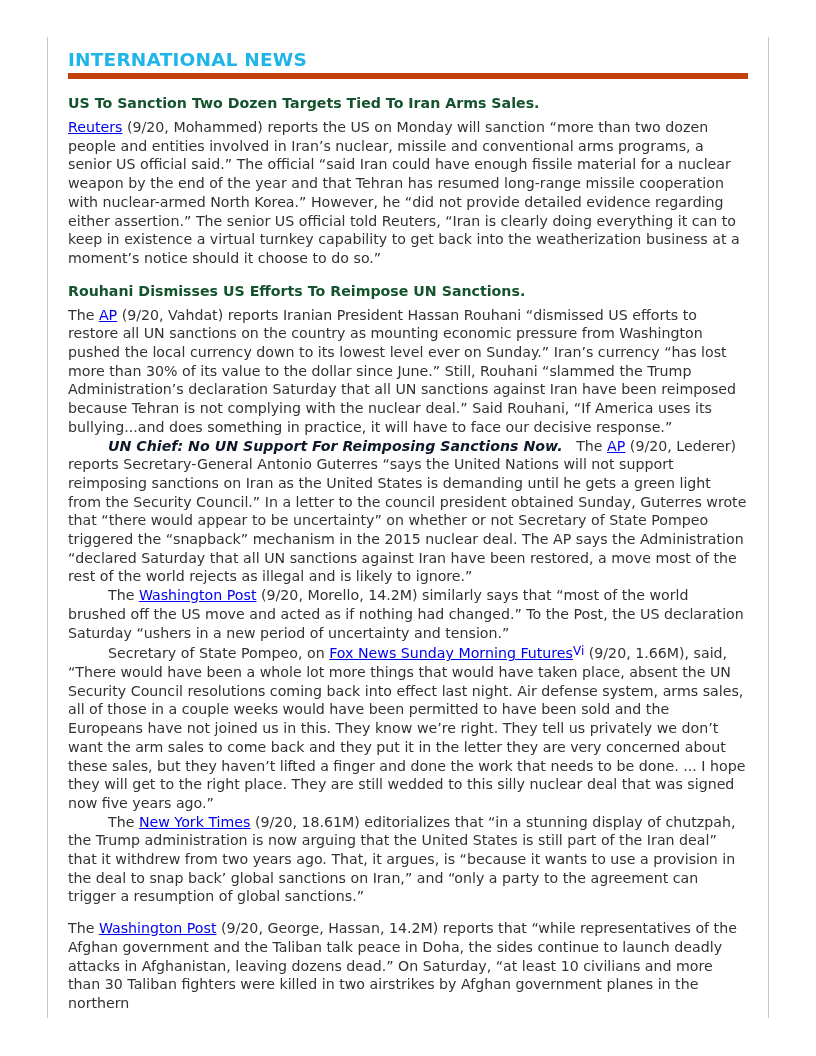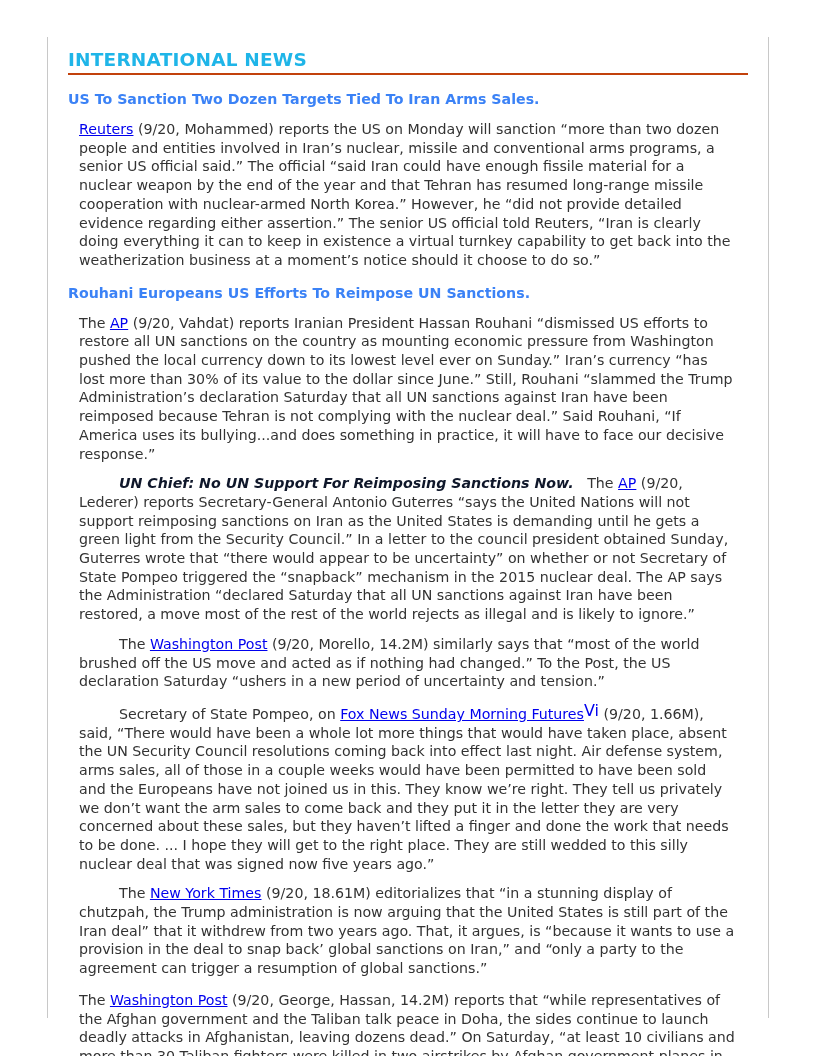--- a/index.html
+++ b/index.html
@@ -2,44 +2,44 @@
 <html><head>
 <meta charset="utf-8">
 <style>
   html, body { margin:0; padding:0; background:#ffffff; }
   body { width:816px; height:1056px; position:relative; overflow:hidden;
          font-family:"DejaVu Sans", sans-serif; color:#333333; }
   .page-frame { position:absolute; left:47px; top:37px; width:720px; height:981px;
                 border-left:1px solid #c8c8c8; border-right:1px solid #c8c8c8; }
   .content { position:absolute; left:68px; top:48px; width:680px; }
   .section-title { font-size:18.5px; font-weight:bold; color:#1fb5e8; letter-spacing:0.2px;
-                   padding-bottom:1px; border-bottom:2px solid #c2410c; margin:0 0 14px 0; line-height:24px; }
-  .headline { font-size:14.2px; font-weight:bold; color:#3b82f6; margin:0 0 5px 0; line-height:20px; }
-  p { font-size:14.2px; line-height:18.7px; margin:11px; }
+                   padding-bottom:1px; border-bottom:6px solid #c2410c; margin:0 0 14px 0; line-height:24px; }
+  .headline { font-size:14.2px; font-weight:bold; color:#14532d; margin:0 0 5px 0; line-height:20px; }
+  p { font-size:14.2px; line-height:18.7px; margin:0; }
   .story { margin-bottom:13px; }
   .indent { text-indent:40px; }
   a { color:#0000ee; text-decoration:underline; }
   .subhead { font-style:italic; font-weight:bold; color:#0f172a; }
-  sup.vi { font-size:16px; color:#0000ee; vertical-align:3px; }
+  sup.vi { font-size:12px; color:#0000ee; vertical-align:3px; }
 </style>
 </head>
 <body>
 
 <div class="page-frame"></div>
 
 <div class="content">
   <h2 class="section-title">INTERNATIONAL NEWS</h2>
 
   <div class="story">
     <div class="headline">US To Sanction Two Dozen Targets Tied To Iran Arms Sales.</div>
     <p><a href="#">Reuters</a><span> (9/20, Mohammed) reports the US on Monday will sanction “more than two dozen people and entities involved in Iran’s nuclear, missile and conventional arms programs, a senior US official said.” The official “said Iran could have enough fissile material for a nuclear weapon by the end of the year and that Tehran has resumed long-range missile cooperation with nuclear-armed North Korea.” However, he “did not provide detailed evidence regarding either assertion.” The senior US official told Reuters, “Iran is clearly doing everything it can to keep in existence a virtual turnkey capability to get back into the weatherization business at a moment’s notice should it choose to do so.”</span></p>
   </div>
 
   <div class="story">
-    <div class="headline">Rouhani Europeans US Efforts To Reimpose UN Sanctions.</div>
+    <div class="headline">Rouhani Dismisses US Efforts To Reimpose UN Sanctions.</div>
     <p><span>The </span><a href="#">AP</a><span> (9/20, Vahdat) reports Iranian President Hassan Rouhani “dismissed US efforts to restore all UN sanctions on the country as mounting economic pressure from Washington pushed the local currency down to its lowest level ever on Sunday.” Iran’s currency “has lost more than 30% of its value to the dollar since June.” Still, Rouhani “slammed the Trump Administration’s declaration Saturday that all UN sanctions against Iran have been reimposed because Tehran is not complying with the nuclear deal.” Said Rouhani, “If America uses its bullying...and does something in practice, it will have to face our decisive response.”</span></p>
     <p class="indent"><span class="subhead">UN Chief: No UN Support For Reimposing Sanctions Now.</span><span style="white-space:pre">   The </span><a href="#">AP</a><span> (9/20, Lederer) reports Secretary-General Antonio Guterres “says the United Nations will not support reimposing sanctions on Iran as the United States is demanding until he gets a green light from the Security Council.” In a letter to the council president obtained Sunday, Guterres wrote that “there would appear to be uncertainty” on whether or not Secretary of State Pompeo triggered the “snapback” mechanism in the 2015 nuclear deal. The AP says the Administration “declared Saturday that all UN sanctions against Iran have been restored, a move most of the rest of the world rejects as illegal and is likely to ignore.”</span></p>
     <p class="indent"><span>The </span><a href="#">Washington Post</a><span> (9/20, Morello, 14.2M) similarly says that “most of the world brushed off the US move and acted as if nothing had changed.” To the Post, the US declaration Saturday “ushers in a new period of uncertainty and tension.”</span></p>
     <p class="indent"><span>Secretary of State Pompeo, on </span><a href="#">Fox News Sunday Morning Futures</a><sup class="vi">Vi</sup><span> (9/20, 1.66M), said, “There would have been a whole lot more things that would have taken place, absent the UN Security Council resolutions coming back into effect last night. Air defense system, arms sales, all of those in a couple weeks would have been permitted to have been sold and the Europeans have not joined us in this. They know we’re right. They tell us privately we don’t want the arm sales to come back and they put it in the letter they are very concerned about these sales, but they haven’t lifted a finger and done the work that needs to be done. ... I hope they will get to the right place. They are still wedded to this silly nuclear deal that was signed now five years ago.”</span></p>
     <p class="indent"><span>The </span><a href="#">New York Times</a><span> (9/20, 18.61M) editorializes that “in a stunning display of chutzpah, the Trump administration is now arguing that the United States is still part of the Iran deal” that it withdrew from two years ago. That, it argues, is “because it wants to use a provision in the deal to snap back’ global sanctions on Iran,” and “only a party to the agreement can trigger a resumption of global sanctions.”</span></p>
   </div>
 
   <div class="story">
     <p><span>The </span><a href="#">Washington Post</a><span> (9/20, George, Hassan, 14.2M) reports that “while representatives of the Afghan government and the Taliban talk peace in Doha, the sides continue to launch deadly attacks in Afghanistan, leaving dozens dead.” On Saturday, “at least 10 civilians and more than 30 Taliban fighters were killed in two airstrikes by Afghan government planes in the northern</span></p>
   </div>

